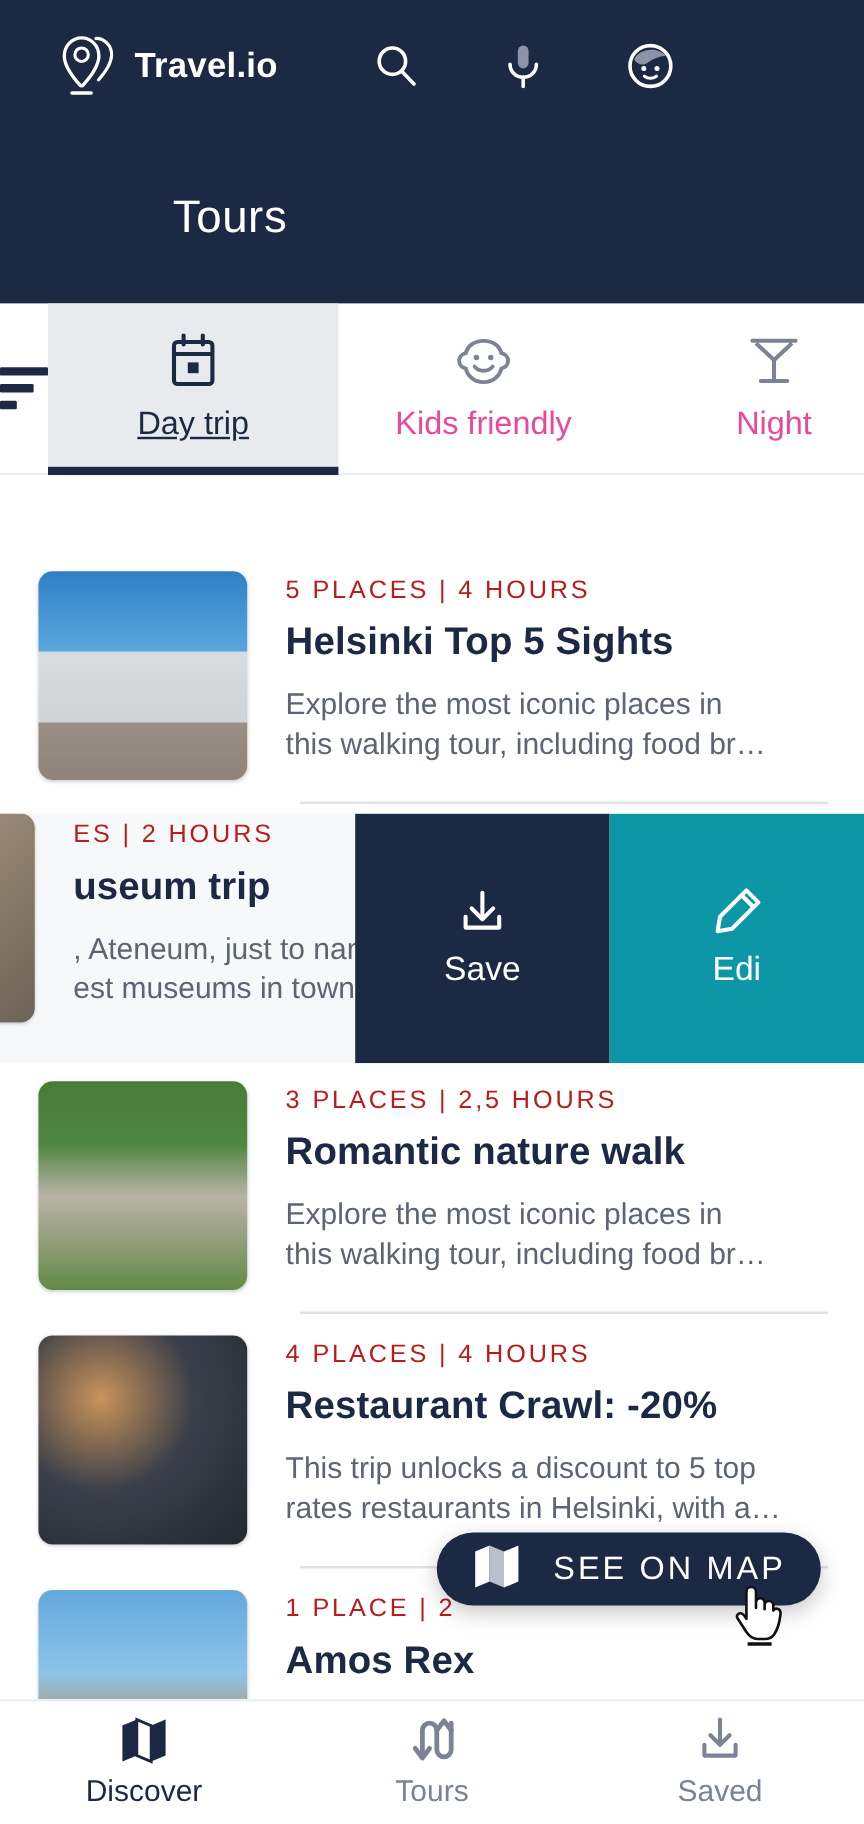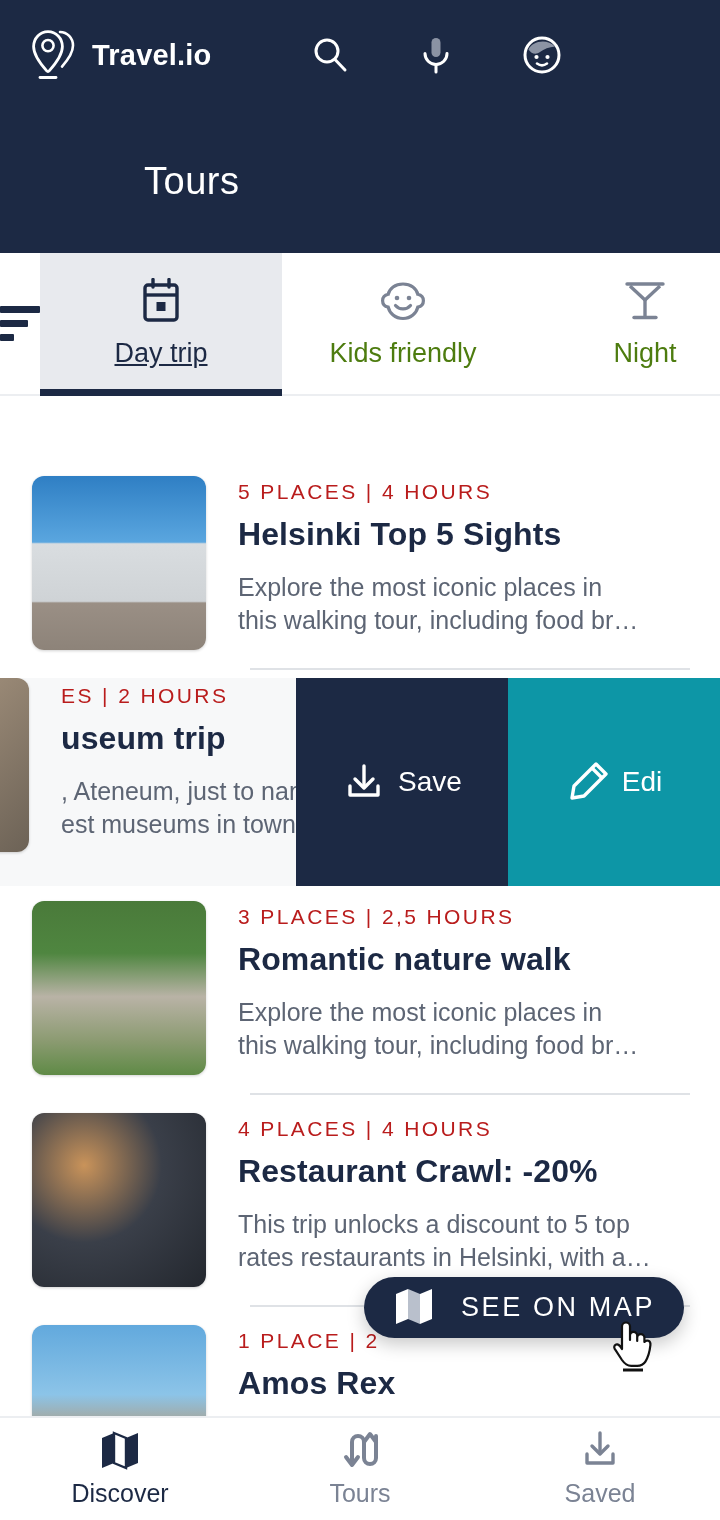--- a/index.html
+++ b/index.html
@@ -12,21 +12,21 @@
   }
   .app { width:720px; height:1520px; position:relative; overflow:hidden; background:#fff; }
 
   
   .header {
     position:absolute; left:0; top:0; width:720px; height:253px;
     background:#1c2944;
   }
   .header-top {
     position:absolute; left:0; top:0; width:588px; height:110px;
-    display:flex; align-items:center;
+    display:flex; align-items:center;padding-left:20px;
   }
   .logo-wrap { display:flex; align-items:center; margin-left:30px; gap:14px; }
   .logo-mark { width:48px; height:52px; }
   .logo-text { color:#ffffff; font-size:29px; font-weight:700; letter-spacing:0.2px; }
   .header-actions {
     position:absolute; right:26px; top:0; height:110px;
     display:flex; align-items:center; gap:66px;
   }
   .hicon { width:40px; height:40px; display:block; cursor:pointer; }
   .page-title {
@@ -48,21 +48,21 @@
   .filter-bars i { display:block; background:#1c2944; height:7px; border-radius:1px; margin-bottom:7px; }
   .filter-bars i:nth-child(1){ width:40px; }
   .filter-bars i:nth-child(2){ width:28px; }
   .filter-bars i:nth-child(3){ width:14px; margin-bottom:0; }
   .tab {
     flex:0 0 auto; width:242px;
     display:flex; flex-direction:column; align-items:center; justify-content:center;
     gap:14px; cursor:pointer; position:relative;
   }
   .tab .tab-icon { height:46px; display:flex; align-items:flex-end; }
-  .tab .tab-label { font-size:27px; color:#4d7c0f; }
+  .tab .tab-label { font-size:27px; color:#ec4899; }
   .tab.active { background:#e8eaee; }
   .tab.active .tab-label { color:#1c2944;text-decoration:underline; }
   .tab.active::after {
     content:""; position:absolute; left:0; right:0; bottom:-2px; height:7px; background:#1c2944;
   }
 
   
   .list { position:absolute; left:0; top:396px; width:720px; height:1020px; background:#fff; }
 
   .card { position:absolute; left:0; width:720px; display:flex; background:#fff; }
@@ -88,21 +88,21 @@
   .swipe-row {
     position:absolute; left:0; top:282px; width:720px; height:208px;
     background:#f7f8f9; overflow:hidden;
   }
   .swipe-card {
     position:absolute; left:-177px; top:0; width:570px; height:208px;
     background:#f7f8f9; display:flex; padding-left:32px;
   }
   .swipe-actions { position:absolute; right:0; top:0; height:208px; display:flex; }
   .swipe-btn {
-    width:212px; height:208px; display:flex; flex-direction:row;
+    width:212px; height:208px; display:flex; flex-direction:column;
     align-items:center; justify-content:center; gap:12px; cursor:pointer;
   }
   .swipe-btn.save { background:#1c2944; }
   .swipe-btn.edit { background:#0d96a6; }
   .swipe-btn span { color:#fff; font-size:28px; }
 
   
   .fab {
     position:absolute; left:364px; top:1277px; width:320px; height:61px;
     background:#1c2944; border-radius:44px;

